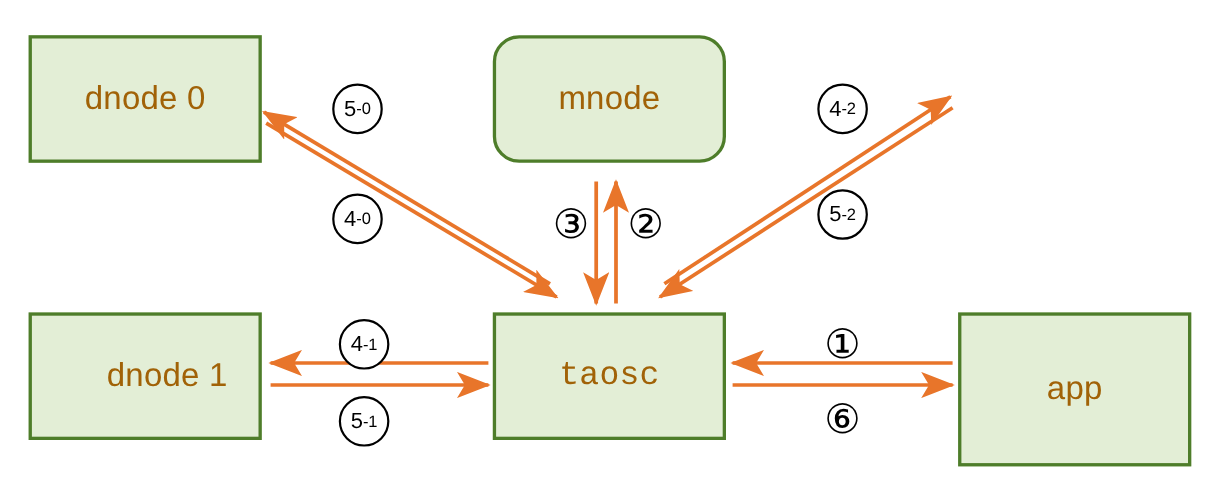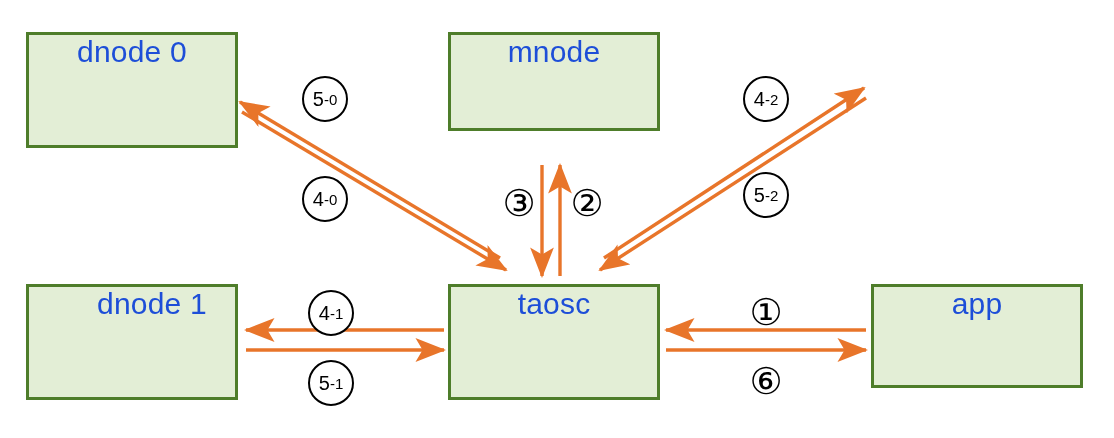--- a/index.html
+++ b/index.html
@@ -8,22 +8,22 @@
     font-family:"Liberation Sans","DejaVu Sans",sans-serif;
     overflow:hidden;position:relative;
   }
   #stage{position:absolute;left:0;top:0;width:1114px;height:438px;}
 
   .node{
     position:absolute;
     background:#e3eed6;
     border:3px solid #4e7d2a;
     box-sizing:border-box;
-    display:flex;justify-content:center;
-    color:#1d4ed8;
+    display:flex;align-items:center;justify-content:center;
+    color:#a16207;
     font-size:30px;
     letter-spacing:0.2px;
     font-weight:400;
   }
 
   svg.wires{position:absolute;left:0;top:0;width:1114px;height:438px;pointer-events:none;}
 
   .marker{
     position:absolute;
     display:flex;align-items:center;justify-content:center;
@@ -52,34 +52,34 @@
 </style>
 </head>
 <body>
 
 <div id="stage">
 
   <div class="node" style="left:26px;top:32px;width:212px;height:116px;">
     <span>dnode 0</span>
   </div>
 
-  <div class="node" style="left:448px;top:32px;width:212px;height:99px;">
+  <div class="node" style="left:448px;top:32px;width:212px;height:116px;border-radius:24px;">
     <span>mnode</span>
   </div>
 
 
   <div class="node" style="left:26px;top:284px;width:212px;height:116px;padding-left:40px;">
     <span>dnode 1</span>
   </div>
 
-  <div class="node" style="left:448px;top:284px;width:212px;height:116px;">
+  <div class="node" style="left:448px;top:284px;width:212px;height:116px;font-family:Liberation Mono, monospace;">
     <span>taosc</span>
   </div>
 
-  <div class="node" style="left:871px;top:284px;width:212px;height:104px;">
+  <div class="node" style="left:871px;top:284px;width:212px;height:140px;">
     <span>app</span>
   </div>
 
   <svg class="wires" viewBox="0 0 1114 438">
     <defs>
       <marker id="ah" markerWidth="9" markerHeight="7" refX="8.4" refY="3.5" orient="auto" markerUnits="strokeWidth">
         <path d="M0,0 L9,3.5 L0,7 L2.1,3.5 Z" fill="#e8752a"></path>
       </marker>
     </defs>
 

